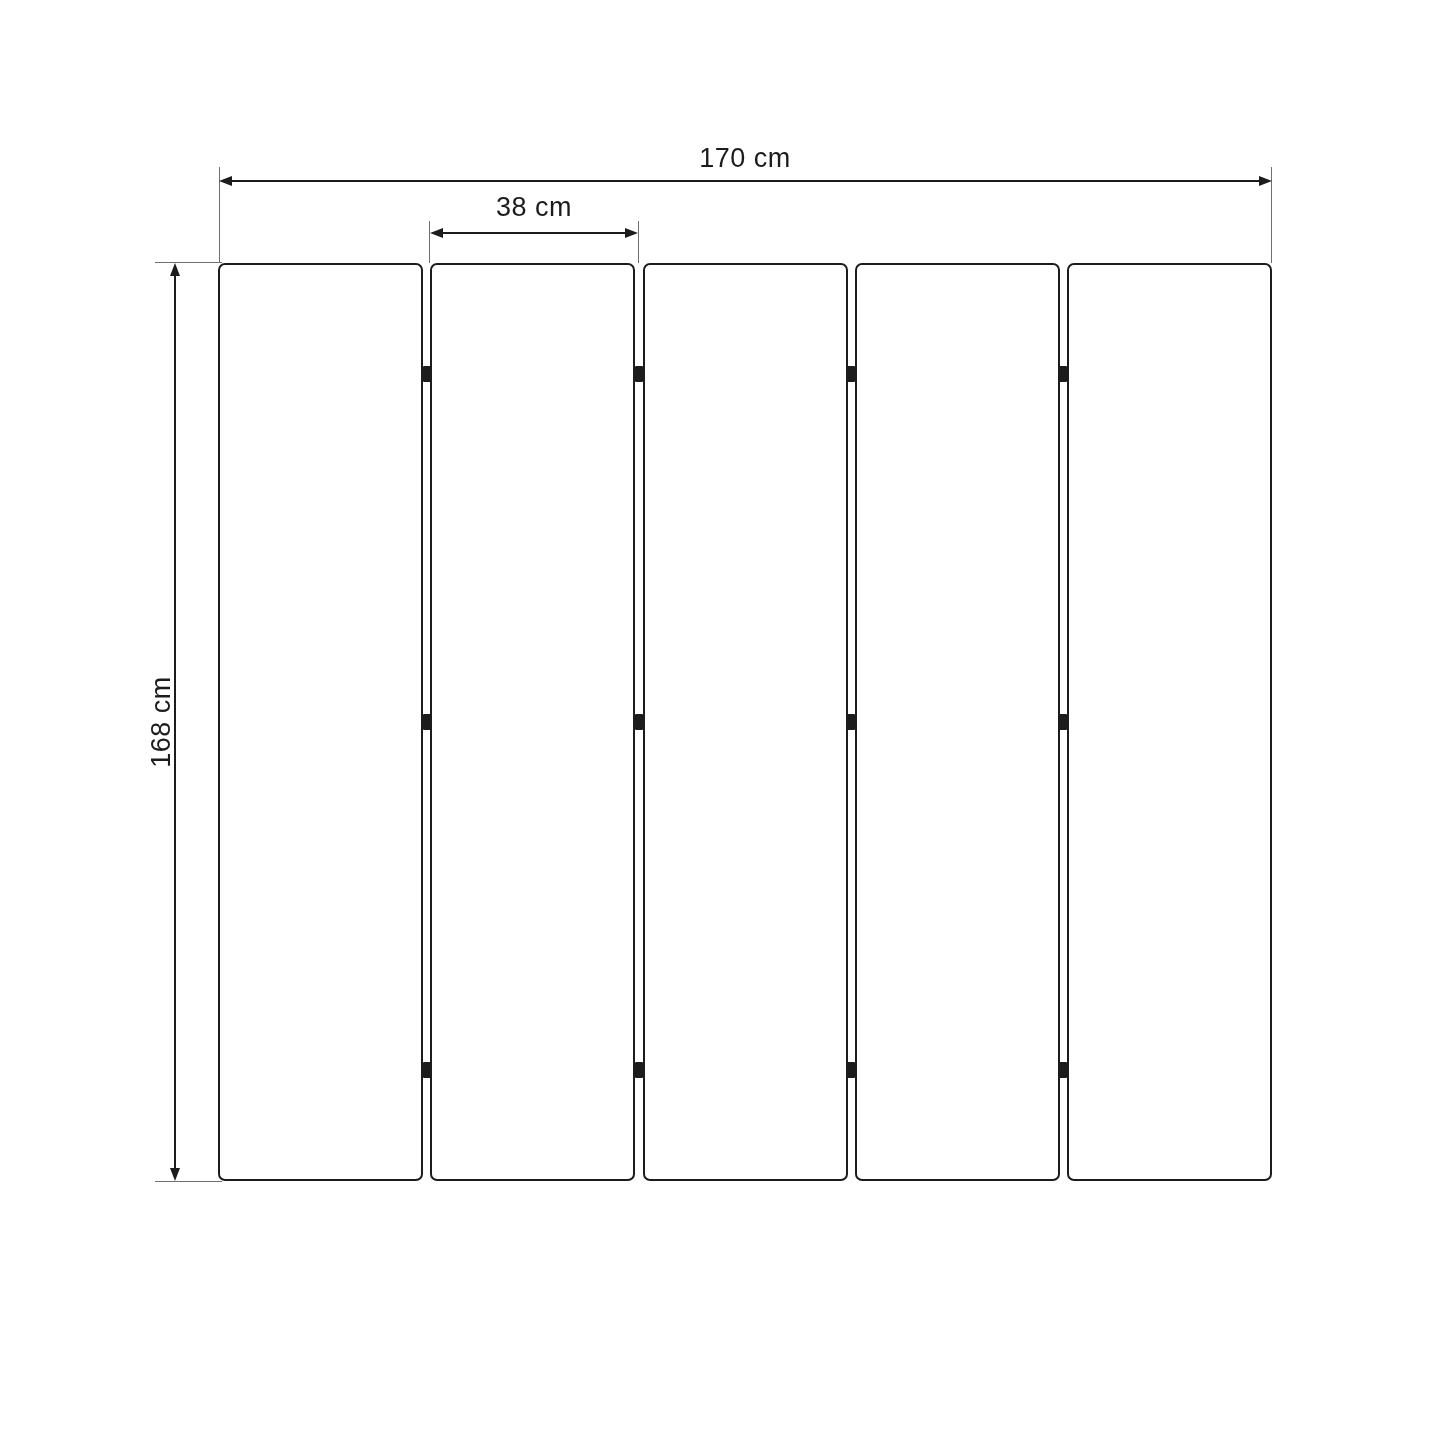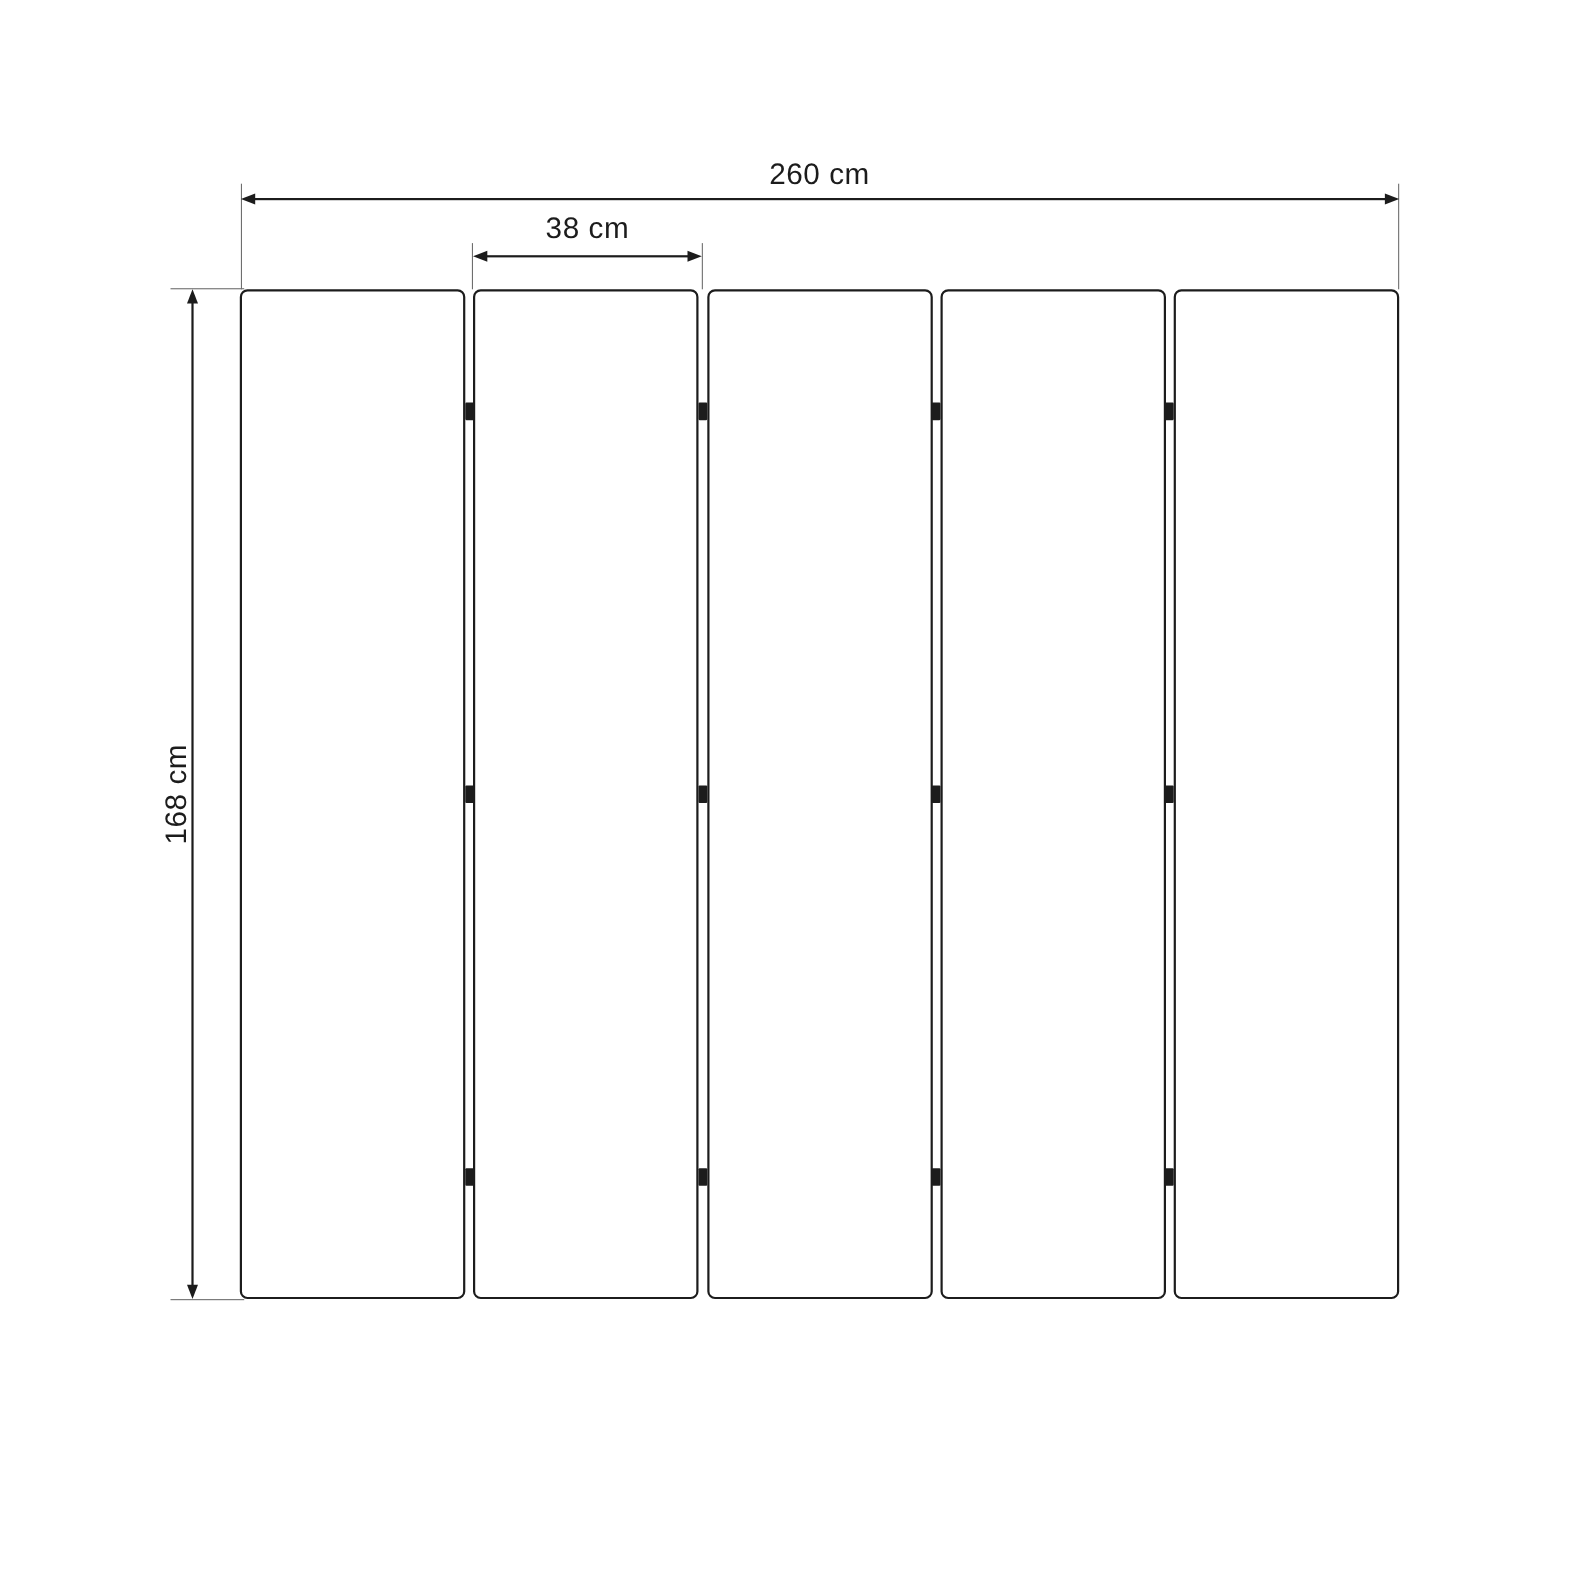--- a/index.html
+++ b/index.html
@@ -101,21 +101,21 @@
   <div class="hinge" style="left:635px; top:1062px;"></div>
   <div class="hinge" style="left:847px; top:1062px;"></div>
   <div class="hinge" style="left:1059px; top:1062px;"></div>
 
   <div>
     <div class="ext-line-v" style="left:219px; top:167px; height:96px;"></div>
     <div class="ext-line-v" style="left:1271px; top:167px; height:96px;"></div>
     <div class="dim-line-h" style="left:229px; top:180px; width:1034px;"></div>
     <div class="arrow arrow-left" style="left:219px; top:176px;"></div>
     <div class="arrow arrow-right" style="left:1259px; top:176px;"></div>
-    <div class="dim-label" style="left:745px; top:143px;">260 cm</div>
+    <div class="dim-label" style="left:745px; top:143px;">170 cm</div>
   </div>
 
   <div>
     <div class="ext-line-v" style="left:429px; top:221px; height:42px;"></div>
     <div class="ext-line-v" style="left:638px; top:221px; height:42px;"></div>
     <div class="dim-line-h" style="left:440px; top:232px; width:188px;"></div>
     <div class="arrow arrow-left" style="left:430px; top:228px;"></div>
     <div class="arrow arrow-right" style="left:625px; top:228px;"></div>
     <div class="dim-label" style="left:534px; top:192px;text-align:center;">38 cm</div>
   </div>

